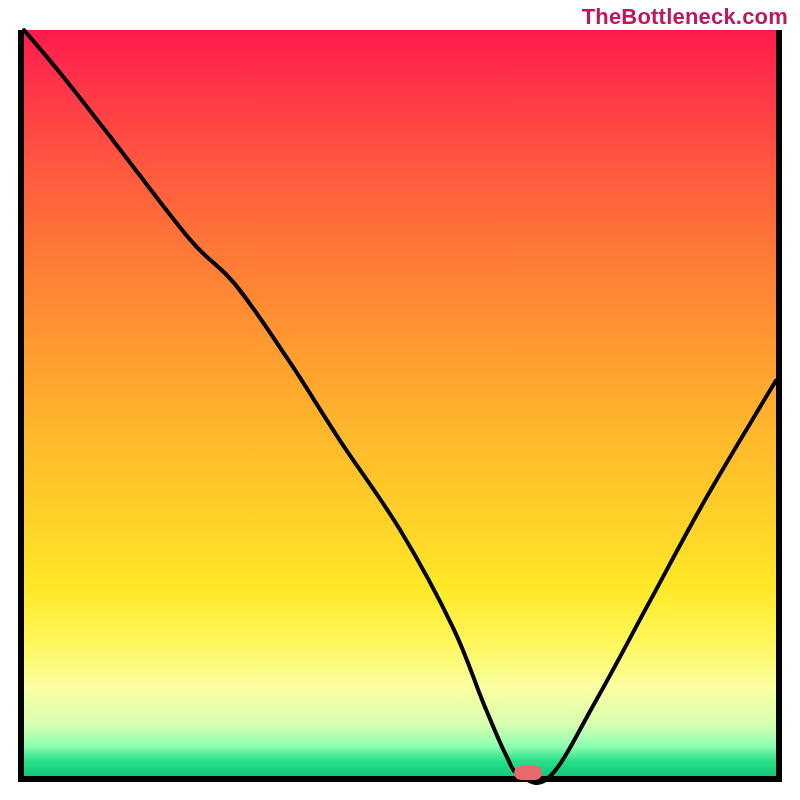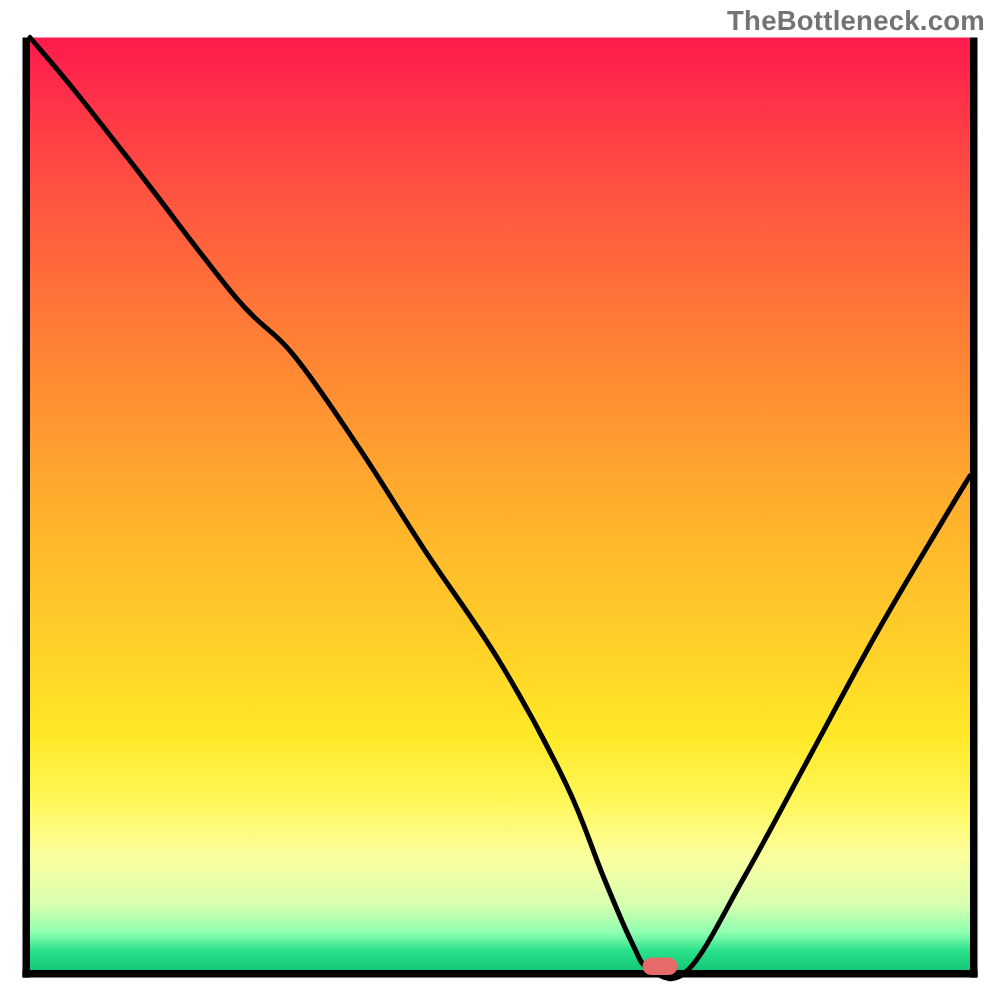--- a/index.html
+++ b/index.html
@@ -15,21 +15,21 @@
     width: 800px;
     height: 800px;
   }
   .watermark {
     position: absolute;
     top: 4px;
     right: 12px;
     font-family: Arial, Helvetica, sans-serif;
     font-size: 22px;
     font-weight: 600;
-    color: #737373;
+    color: #be185d;
     letter-spacing: 0.2px;
     z-index: 30;
   }
   .plot-frame {
     position: absolute;
     left: 18px;
     top: 30px;
     width: 764px;
     height: 752px;
     border-left: 6px solid #000;

